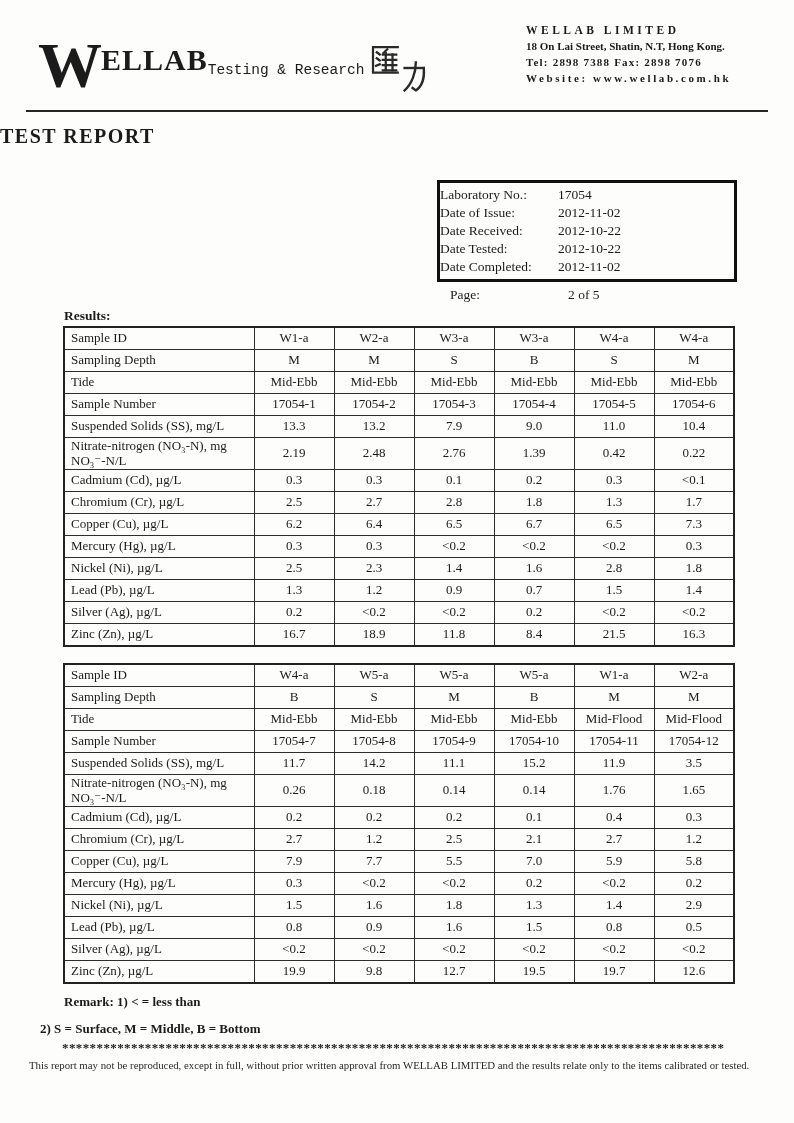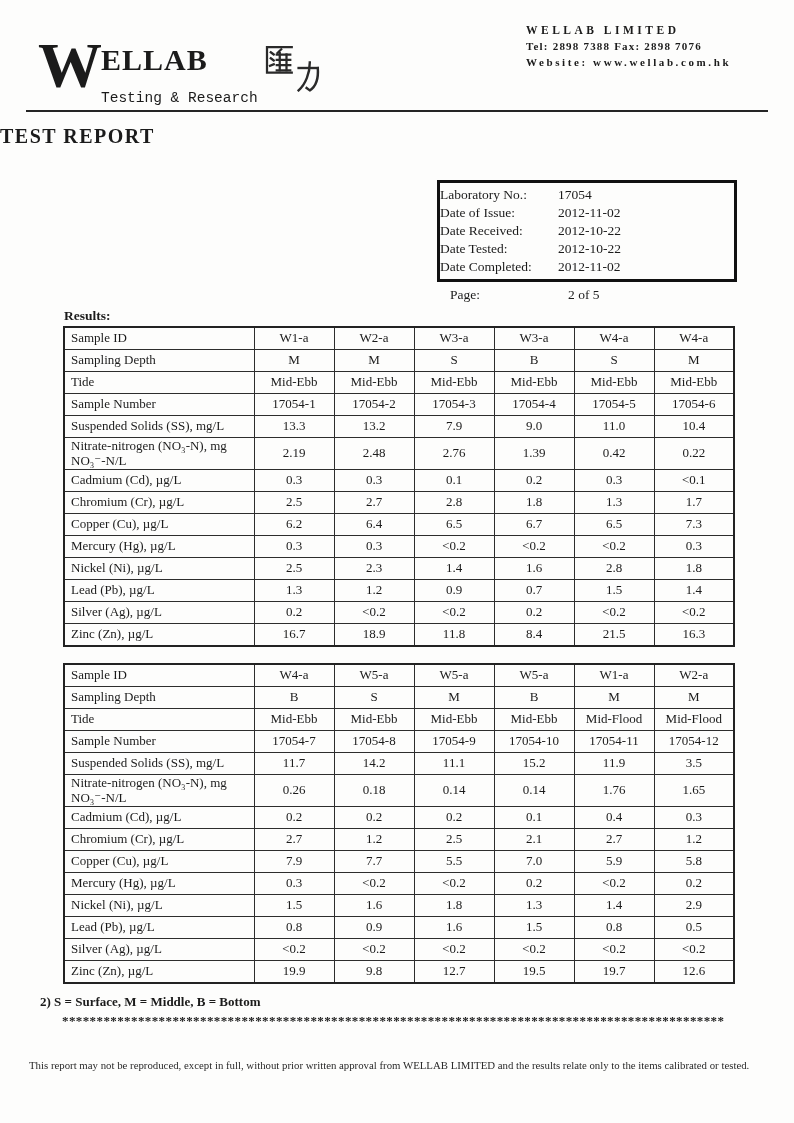--- a/index.html
+++ b/index.html
@@ -9,21 +9,21 @@
     margin: 0 auto;
     background: #fdfdfc;
     font-family: "Liberation Serif", "DejaVu Serif", serif;
     color: #1b1b1b;
     overflow: hidden;
   }
   
   .header { display: flex; justify-content: space-between; padding: 22px 30px 0 34px; height: 88px; }
   .logo { display: flex; margin-top: 16px; margin-left: 4px; }
   .logo-w { font-weight: bold; font-size: 64px; line-height: 56px; letter-spacing: -2px; }
-  .logo-col { display: flex; flex-direction: column; margin-left: 1px; margin-top: 8px; }
+  .logo-col { display: flex; flex-direction: row; margin-left: 1px; margin-top: 8px; }
   .logo-ellab { font-weight: bold; font-size: 30px; line-height: 28px; letter-spacing: 1px; }
   .logo-tag { font-size: 14.5px; line-height: 16px; margin-top: 16px; white-space: nowrap; font-family: Liberation Mono, monospace; }
   .logo-cjk { position: relative; width: 62px; margin-left: 6px; margin-top: 6px; }
   .logo-cjk svg { position: absolute; }
   .cjk-hui { left: 0; top: 0; }
   .cjk-li { left: 32px; top: 16px; }
   .company { width: 238px; margin-top: 0; font-size: 11px; font-weight: bold; line-height: 16px; white-space: nowrap; }
   .company .c-name { letter-spacing: 3.5px; font-size: 11.5px; }
   .company .c-tel { letter-spacing: 1.2px; }
   .company .c-web { letter-spacing: 2.6px; }
@@ -99,20 +99,21 @@
           <g fill="none" stroke="#2a2a2a" stroke-width="3" stroke-linecap="square">
             <path d="M3 10 H27"></path>
             <path d="M27 10 C28 22 26 32 17 38 L13 35"></path>
             <path d="M17 3 C17 16 12 30 3 38"></path>
           </g>
         </svg>
       </span>
     </div>
     <div class="company">
       <div class="c-name">WELLAB LIMITED</div>
+      <div>18 On Lai Street, Shatin, N.T, Hong Kong.</div>
       <div class="c-tel">Tel: 2898 7388   Fax: 2898 7076</div>
       <div class="c-web">Website: www.wellab.com.hk</div>
     </div>
   </div>
   <div class="rule"></div>
 
   <div class="title">TEST REPORT</div>
 
   <div class="lab-box">
     <div class="lab-row">
@@ -416,18 +417,19 @@
           <td>19.9</td>
           <td>9.8</td>
           <td>12.7</td>
           <td>19.5</td>
           <td>19.7</td>
           <td>12.6</td>
         </tr>
       </tbody>
   </table>
 
+  <div class="remark">Remark: 1) &lt; = less than</div>
   <div class="remark remark-2">2) S = Surface, M = Middle, B = Bottom</div>
   <div class="stars">************************************************************************************************</div>
 
   <div class="footer">This report may not be reproduced, except in full, without prior written approval from WELLAB LIMITED and the results relate only to the items calibrated or tested.</div>
 
 </div>
 
 </body></html>

